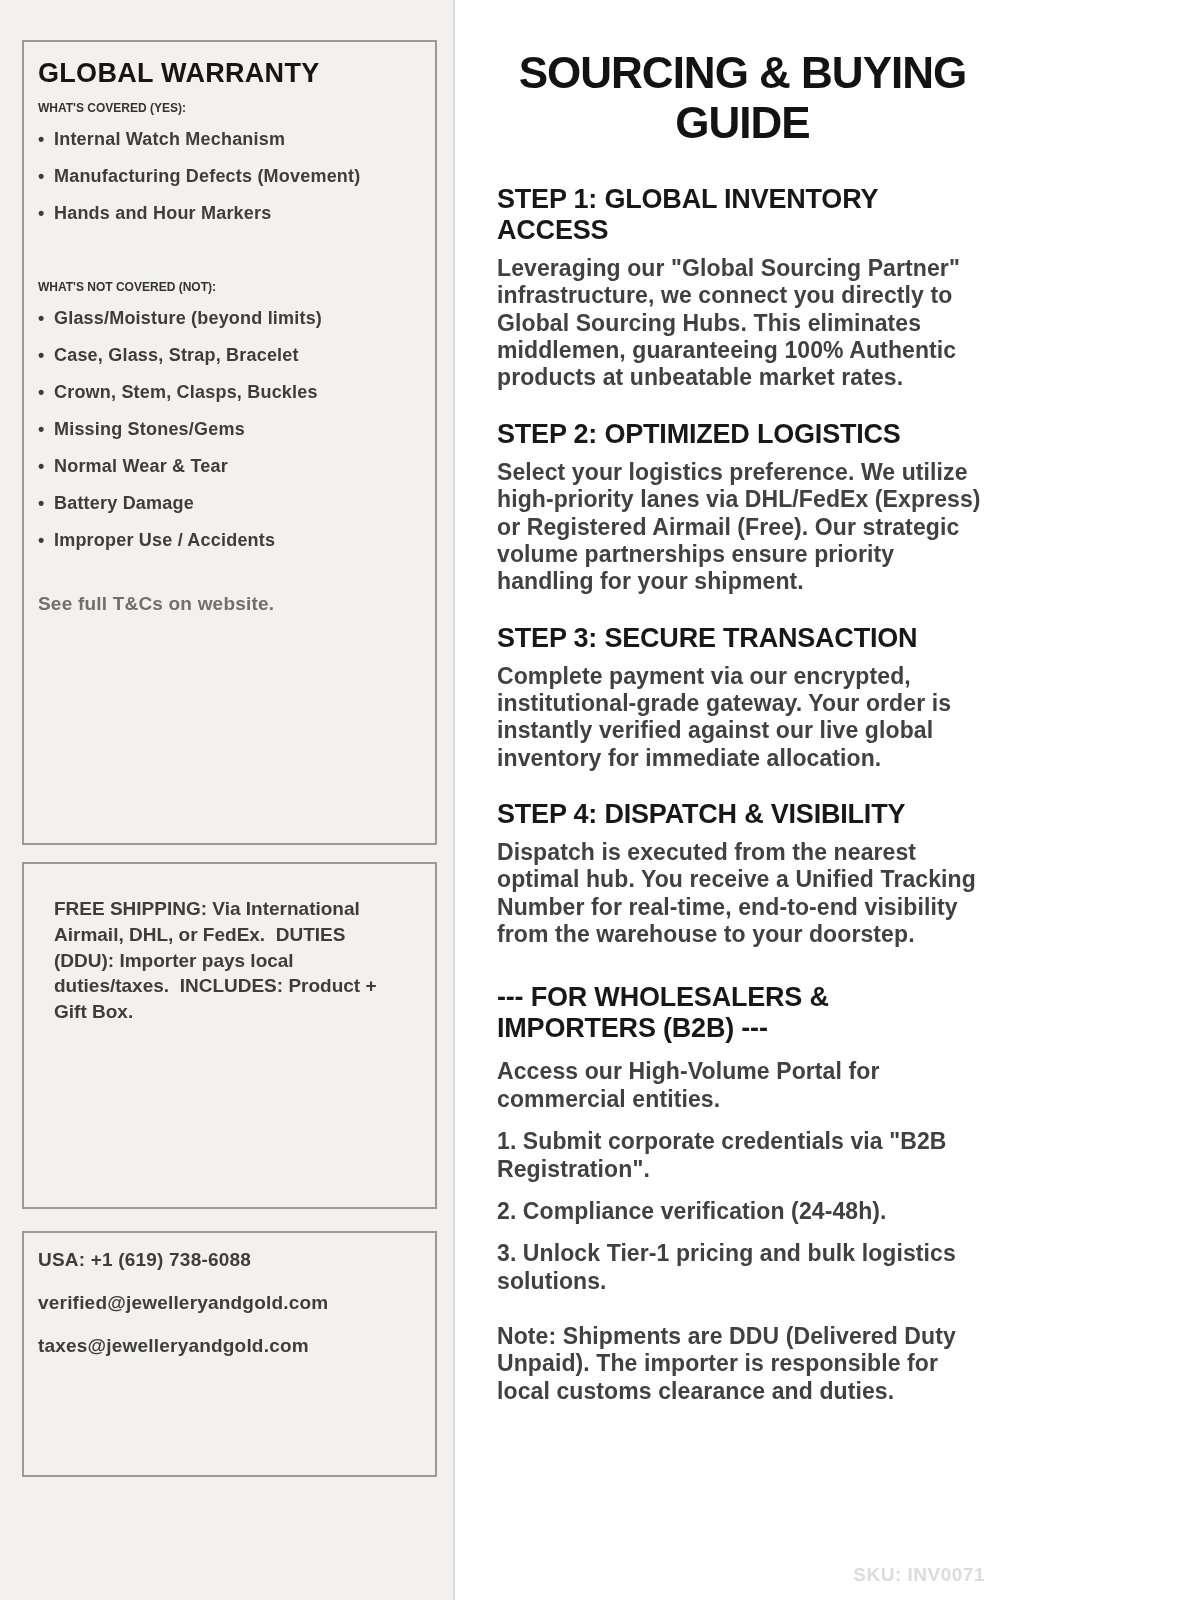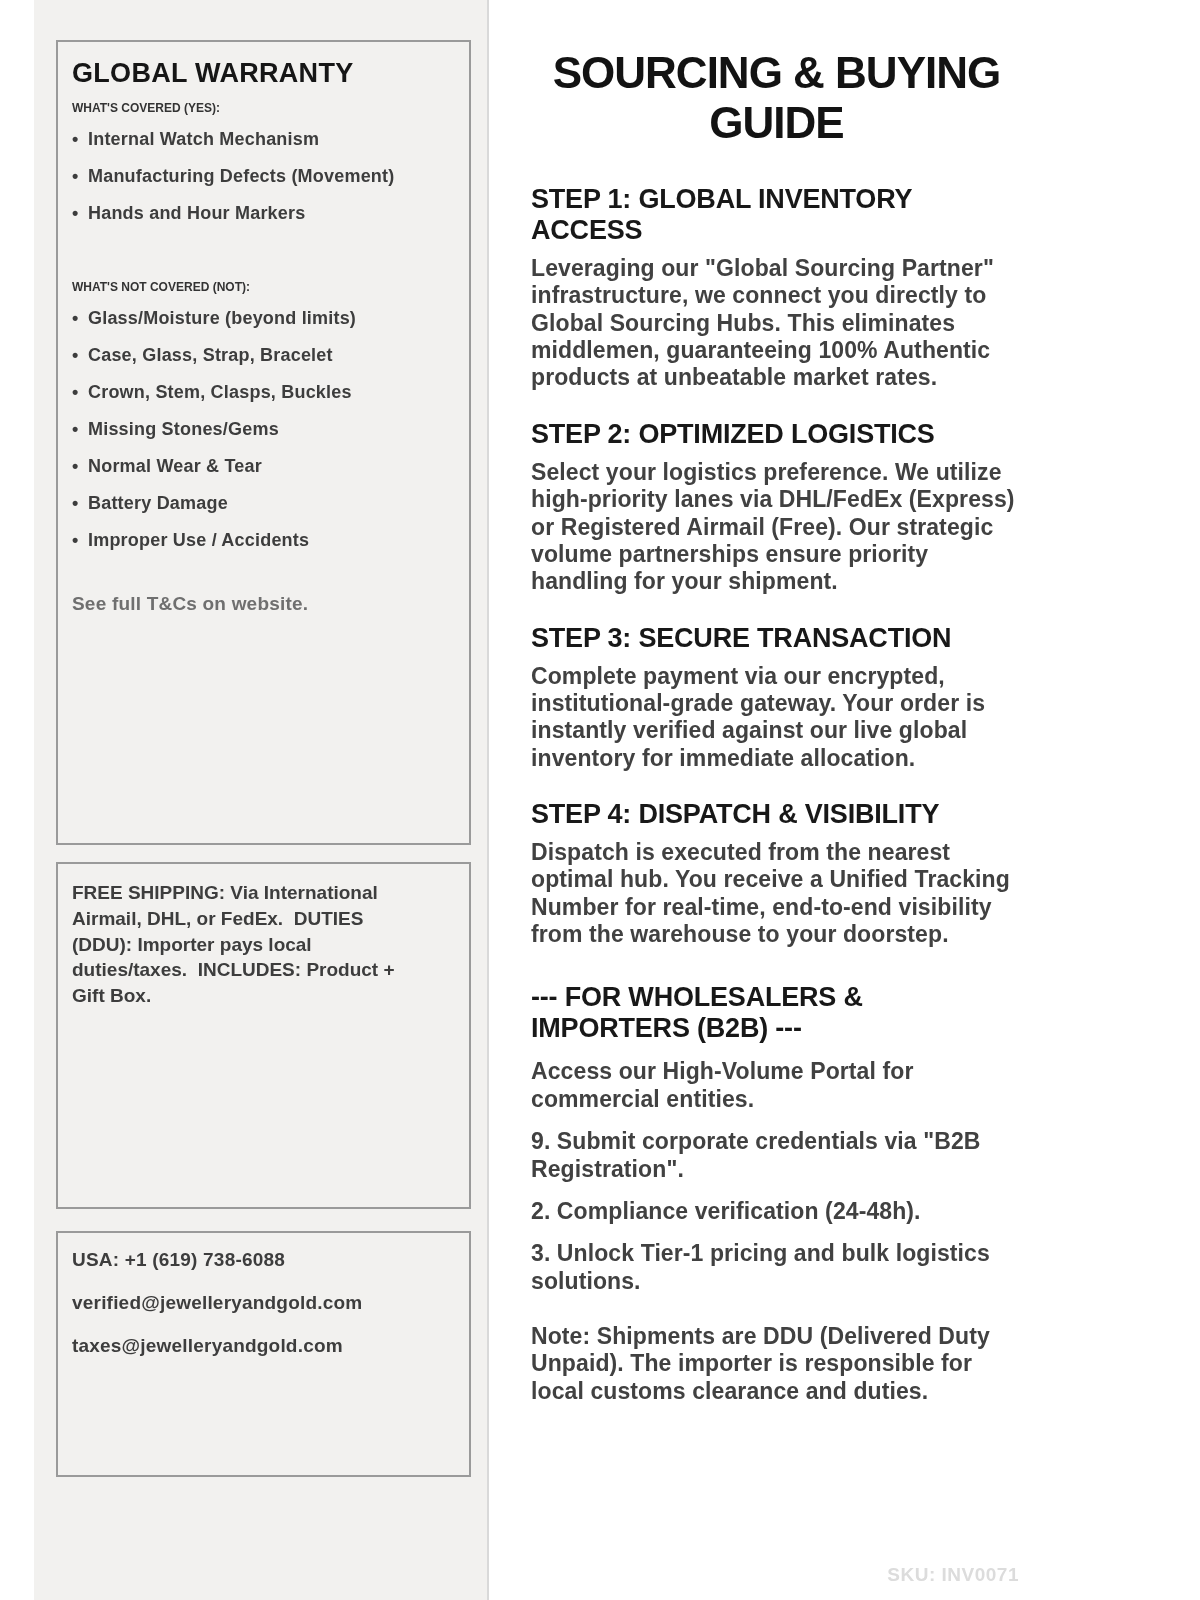--- a/index.html
+++ b/index.html
@@ -2,21 +2,21 @@
 <html><head>
 <meta charset="utf-8">
 <style>
   html,body { margin:0; padding:0; }
   body {
     width:1200px; height:1600px;
     background:#ffffff;
     font-family:"Liberation Sans","DejaVu Sans",sans-serif;
     overflow:hidden;
   }
-  .page { display:flex; width:1060px; height:1600px;padding-left:34px; }
+  .page { display:flex; width:1060px; height:1600px; }
 
   
   .sidebar {
     width:455px; min-width:455px; height:1600px;
     background:#f2f1ef;
     border-right:2px solid #d9d9d9;
     box-sizing:border-box;
     padding:40px 16px 0 22px;
   }
   .panel {
@@ -44,21 +44,21 @@
     margin-bottom:16px; padding-left:16px; position:relative;
     letter-spacing:0.2px;
   }
   ul.bullets li::before { content:"•"; position:absolute; left:0; top:0; }
   .footnote {
     font-size:19px; font-weight:700; color:#6f6f6f;
     margin-top:42px; letter-spacing:0.2px;
   }
   .terms-body {
     font-size:19px; font-weight:700; color:#3d3d3d;
-    line-height:1.36; white-space:pre-wrap; max-width:352px; margin:0;
+    line-height:1.36; white-space:pre-wrap; max-width:352px; margin:16px;
   }
   .contact-line {
     font-size:19px; font-weight:700; color:#3d3d3d;
     margin:0 0 21px 0; letter-spacing:0.2px;
   }
 
   
   .main {
     flex:1; position:relative;
     box-sizing:border-box;
@@ -156,21 +156,21 @@
     </section>
 
     <section class="step">
       <h2 class="step-heading">STEP 4: DISPATCH &amp; VISIBILITY</h2>
       <p class="step-body">Dispatch is executed from the nearest optimal hub. You receive a Unified Tracking Number for real-time, end-to-end visibility from the warehouse to your doorstep.</p>
     </section>
 
     <section>
       <h2 class="b2b-heading">--- FOR WHOLESALERS &amp; IMPORTERS (B2B) ---</h2>
       <p class="b2b-para">Access our High-Volume Portal for commercial entities.</p>
-      <p class="b2b-para">9. Submit corporate credentials via "B2B Registration".</p>
+      <p class="b2b-para">1. Submit corporate credentials via "B2B Registration".</p>
       <p class="b2b-para">2. Compliance verification (24-48h).</p>
       <p class="b2b-para">3. Unlock Tier-1 pricing and bulk logistics solutions.</p>
       <p class="b2b-note">Note: Shipments are DDU (Delivered Duty Unpaid). The importer is responsible for local customs clearance and duties.</p>
     </section>
 
     <div class="sku">SKU: INV0071</div>
 
   </main>
 
 </div>

